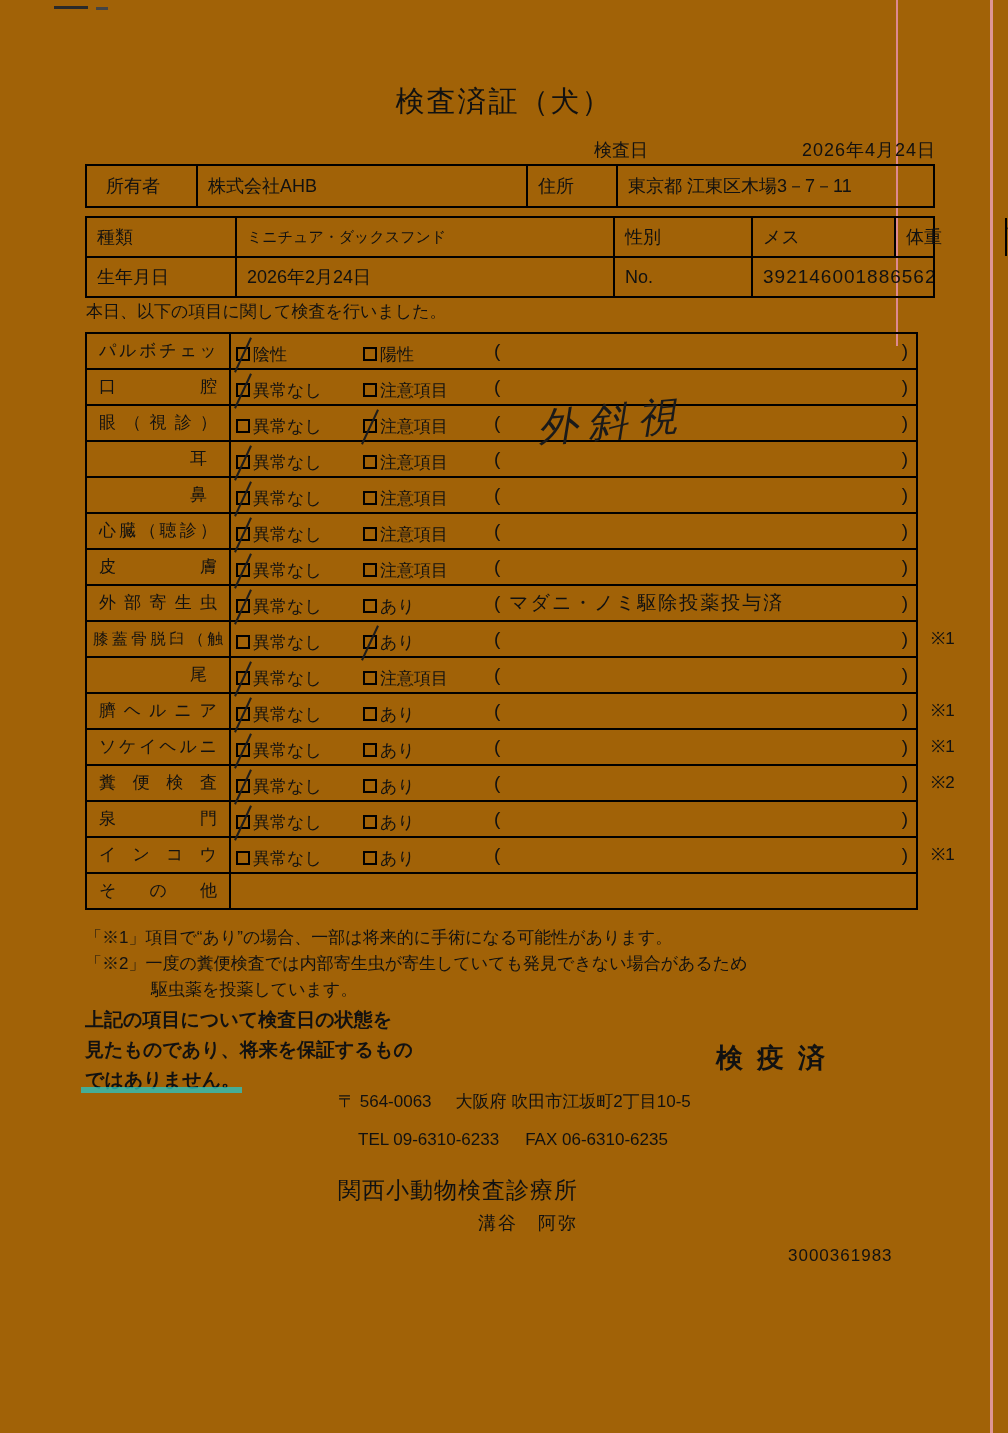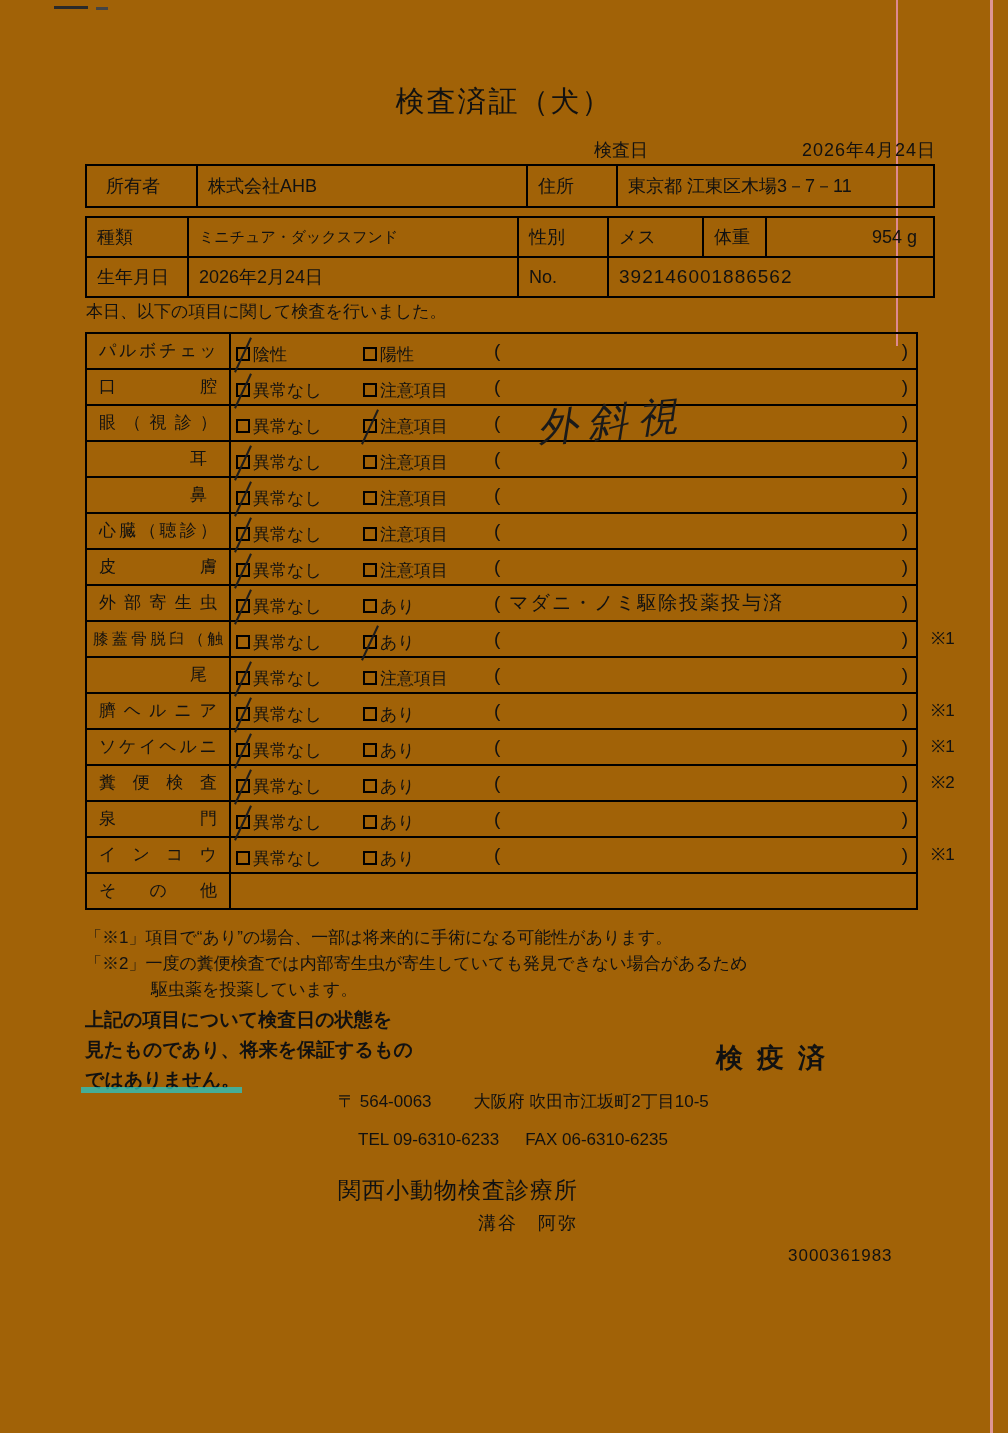--- a/index.html
+++ b/index.html
@@ -5,21 +5,21 @@
   html,body{margin:0;padding:0;background:#ffffff;}
   body{width:1008px;height:1433px;position:relative;font-family:"Liberation Sans",sans-serif;color:#111;}
   .page{position:absolute;inset:0;background:#a16207;overflow:hidden;}
 
   .doc-title{position:absolute;top:82px;left:0;width:100%;text-align:center;font-size:29px;letter-spacing:2px;font-weight:500;}
   .exam-date-label{position:absolute;left:594px;top:138px;font-size:18px;}
   .exam-date-value{position:absolute;left:802px;top:138px;font-size:18px;letter-spacing:1px;}
 
   .t1{position:absolute;left:85px;top:164px;width:850px;height:44px;border:2px solid #000;box-sizing:border-box;display:grid;grid-template-columns:100px 330px 90px 1fr;padding-left:9px;}
   .t2{position:absolute;left:85px;top:216px;width:850px;border:2px solid #000;box-sizing:border-box;}
-  .t2-row{display:grid;height:38px;}
+  .t2-row{display:grid;height:38px;gap:48px;}
   .t2-row.r1{grid-template-columns:100px 330px 90px 95px 63px 1fr;border-bottom:2px solid #000;}
   .t2-row.r2{grid-template-columns:100px 330px 90px 1fr;}
   .cell{display:flex;align-items:center;padding-left:10px;font-size:18px;border-left:2px solid #000;overflow:hidden;box-sizing:border-box;}
   .cell:first-child{border-left:none;}
   .cell.small{font-size:15px;}
   .cell.num{font-size:19px;letter-spacing:1px;}
   .cell.right{justify-content:flex-end;padding-right:16px;}
 
   .intro{position:absolute;left:86px;top:300px;font-size:17px;}
 
@@ -43,21 +43,21 @@
 
   .footnotes{position:absolute;left:85px;top:925px;font-size:17px;line-height:26px;}
   .footnote-line.indent{padding-left:66px;}
 
   .disclaimer{position:absolute;left:85px;top:1005px;font-size:19px;font-weight:bold;line-height:30px;}
   .cyan-strike{position:relative;display:inline-block;}
   .cyan-strike::after{content:"";position:absolute;left:-4px;right:-2px;top:72%;height:6px;background:rgba(40,199,199,0.75);z-index:2;}
 
   .stamp{position:absolute;left:716px;top:1040px;font-size:27px;font-weight:bold;letter-spacing:14px;white-space:nowrap;}
 
-  .clinic-address{position:absolute;left:338px;top:1090px;font-size:17px;display:flex;gap:42px;white-space:nowrap;}
+  .clinic-address{position:absolute;left:338px;top:1090px;font-size:17px;display:flex;gap:24px;white-space:nowrap;}
   .clinic-tel{position:absolute;left:358px;top:1130px;font-size:17px;display:flex;gap:26px;white-space:nowrap;}
   .clinic-name{position:absolute;left:338px;top:1175px;font-size:23px;letter-spacing:1px;}
   .clinic-signer{position:absolute;left:478px;top:1211px;font-size:18px;letter-spacing:2px;}
   .doc-serial{position:absolute;left:788px;top:1246px;font-size:17px;letter-spacing:1px;}
 
   .scan-line-a{position:absolute;left:896px;top:0;width:2px;height:346px;background:rgba(236,148,180,0.8);}
   .scan-line-b{position:absolute;left:990px;top:0;width:3px;height:1433px;background:rgba(244,168,198,0.75);}
   .scan-dash1{position:absolute;left:54px;top:6px;width:34px;height:3px;background:#2a2a2a;}
   .scan-dash2{position:absolute;left:96px;top:7px;width:12px;height:3px;background:#444;}
 </style>

